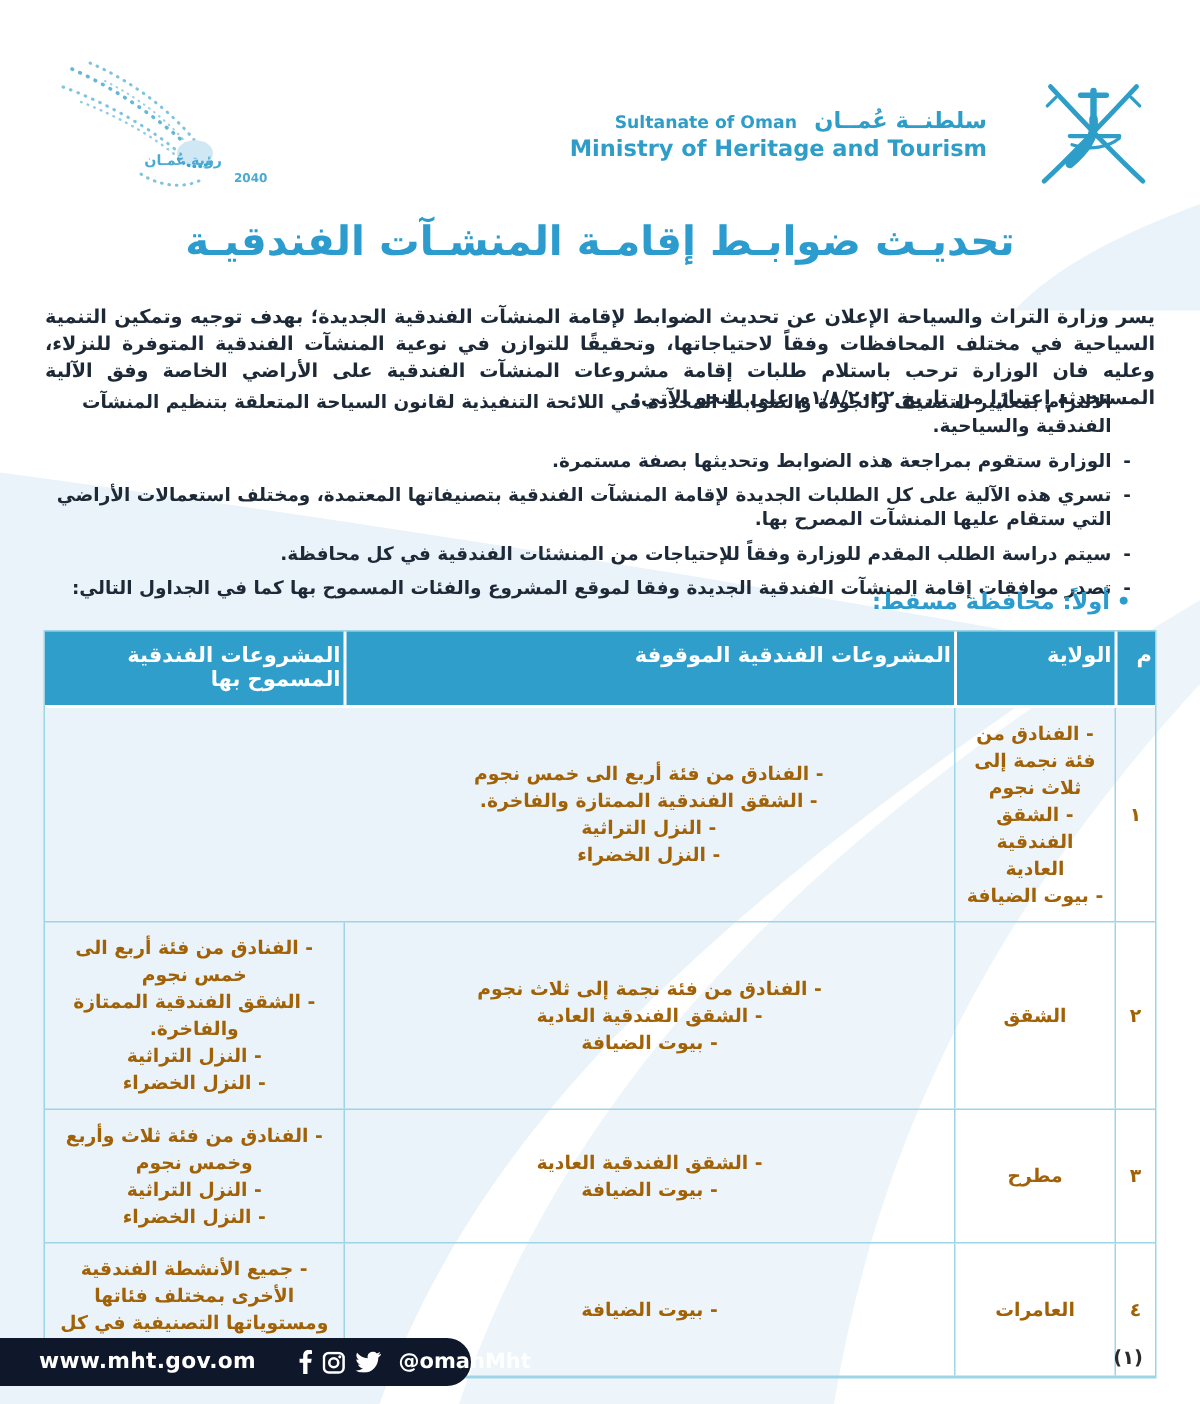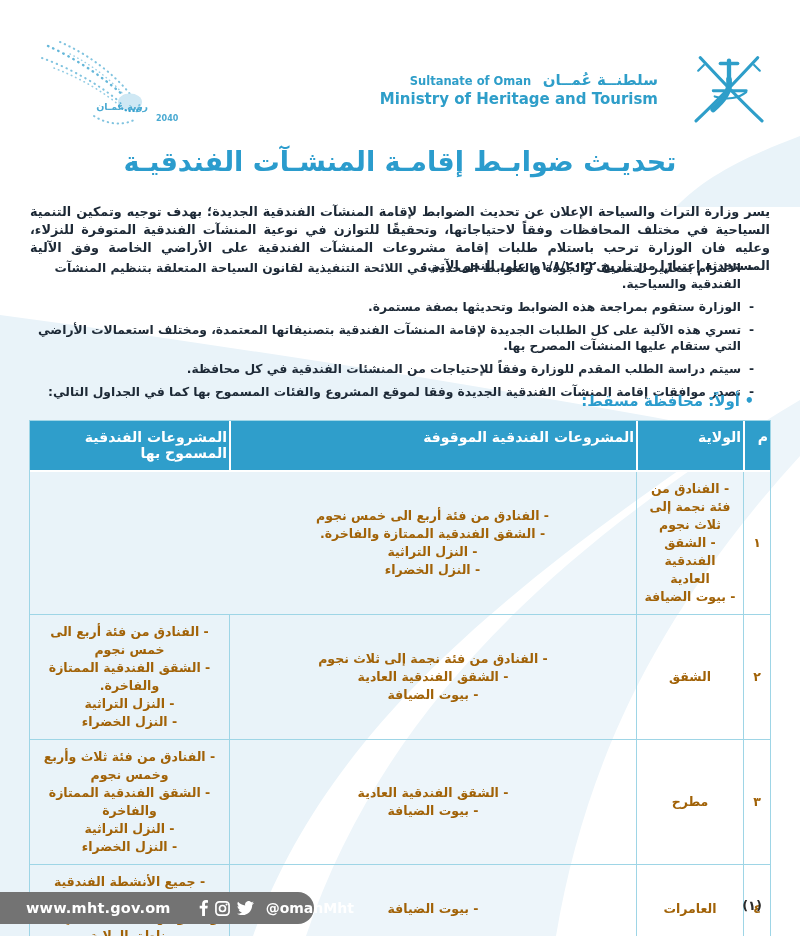--- a/index.html
+++ b/index.html
@@ -74,21 +74,21 @@
     justify-content:center; align-items:center; padding:8px 6px; min-height:56px;
     color:#a16207; font-size:12.5px; font-weight:bold; text-align:center; line-height:18px;
   }
   .td:last-child { border-left:none; }
   .cell-line { position:relative; text-align:center; }
   .cell-line::before { content:"- "; }
 
   
   .footer-bar {
     position:absolute; left:0; top:892px; height:32px; width:314px; z-index:2;
-    background:#737373; border-radius:0 16px 16px 0;
+    background:#0f172a; border-radius:0 16px 16px 0;
     display:flex; align-items:center; gap:12px; direction:ltr; padding:0 18px 0 26px;
   }
   .footer-site { color:#ffffff; font-size:14.5px; font-weight:bold; letter-spacing:.2px; }
   .footer-sep { width:1px; height:16px; background:rgba(255,255,255,.8); margin:0 2px; }
   .social { display:flex; align-items:center; gap:7px; }
   .social svg { display:block; }
   .footer-handle { color:#ffffff; font-size:14px; font-weight:bold; }
   .page-number {
     position:absolute; right:38px; top:898px; z-index:2;
     color:#2b2b2b; font-size:13px; font-weight:bold; direction:rtl;
@@ -197,21 +197,20 @@
         </div>
         <div class="tr">
           <div class="td c-num">٣</div>
           <div class="td c-wilaya">مطرح</div>
           <div class="td c-suspended">
             <div class="cell-line">الشقق الفندقية العادية</div>
             <div class="cell-line">بيوت الضيافة</div>
           </div>
           <div class="td c-allowed">
             <div class="cell-line">الفنادق من فئة ثلاث وأربع وخمس نجوم</div>
-            <div class="cell-line">الشقق الفندقية الممتازة والفاخرة</div>
             <div class="cell-line">النزل التراثية</div>
             <div class="cell-line">النزل الخضراء</div>
           </div>
         </div>
         <div class="tr">
           <div class="td c-num">٤</div>
           <div class="td c-wilaya">العامرات</div>
           <div class="td c-suspended">
             <div class="cell-line">بيوت الضيافة</div>
           </div>

